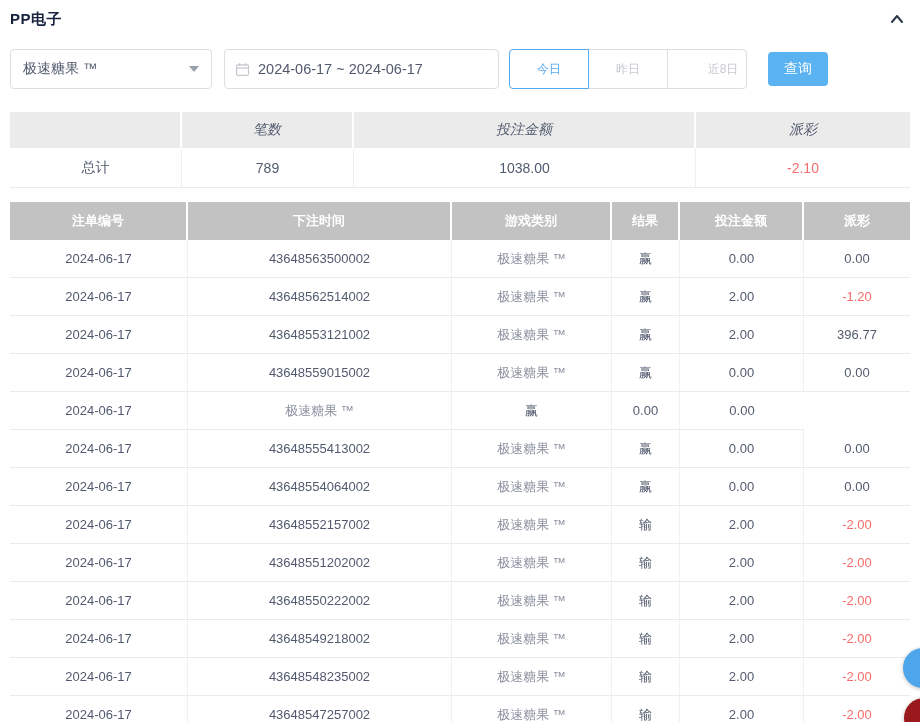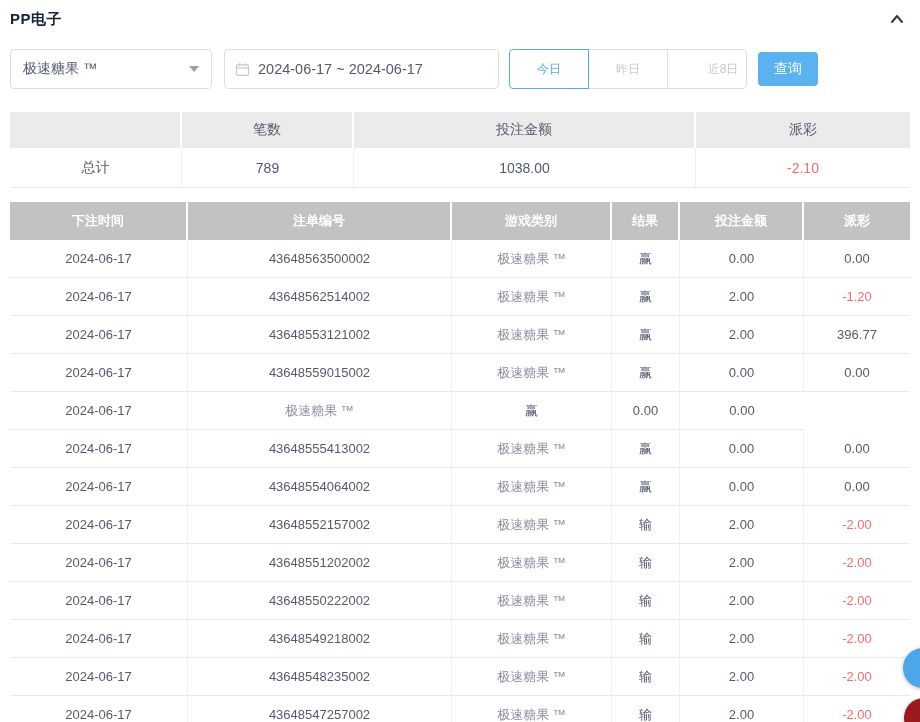--- a/index.html
+++ b/index.html
@@ -38,30 +38,30 @@
   .seg {
     width: 80px; height: 40px; background: #fff; border: 1px solid #dcdee2;
     font-size: 12px; color: #c5c8ce; cursor: pointer; position: relative;
     font-family: Liberation Sans, sans-serif;
   }
   .seg + .seg { margin-left: -1px; }
   .seg:first-child { border-radius: 4px 0 0 4px; }
   .seg:last-child { border-radius: 0 4px 4px 0; padding-left: 32px; }
   .seg.active { color: #57a9f0; border-color: #57a9f0; z-index: 2; }
   .query-btn {
-    margin-left: 11px; width: 60px; height: 34px; border: none; border-radius: 4px;
+    margin-left: 21px; width: 60px; height: 34px; border: none; border-radius: 4px;
     background: #5bb2f0; color: #fff; font-size: 14px; cursor: pointer; font-family: inherit;
   }
 
   
   .summary { margin-top: 23px; }
   .sum-row { display: grid; grid-template-columns: 172px 172px 342px 214px; }
   .sum-head .s-cell {
     background: #ebebeb; height: 36px; display: flex; align-items: center; justify-content: center;
-    font-size: 14px; color: #515a6e; border-right: 2px solid #fff;
+    font-size: 14px; color: #515a6e; border-right: 2px solid #fff; font-style: italic;
   }
   .sum-head .s-cell:last-child { border-right: none; }
   .sum-body .s-cell {
     background: #fff; height: 40px; display: flex; align-items: center; justify-content: center;
     font-size: 14px; color: #515a6e; border-right: 1px solid #eef0f3; border-bottom: 1px solid #e8eaec;
   }
   .sum-body .s-cell:last-child { border-right: none; }
 
   
   .main-table { margin-top: 14px; }
@@ -137,22 +137,22 @@
     <div class="sum-row sum-body">
       <div class="s-cell">总计</div>
       <div class="s-cell">789</div>
       <div class="s-cell">1038.00</div>
       <div class="s-cell neg" id="summary-payout">-2.10</div>
     </div>
   </div>
 
   <div class="main-table">
     <div class="tbl-row tbl-head">
+        <div class="t-cell">注单编号</div>
         <div class="t-cell">下注时间</div>
-        <div class="t-cell">注单编号</div>
         <div class="t-cell">游戏类别</div>
         <div class="t-cell">结果</div>
         <div class="t-cell">投注金额</div>
         <div class="t-cell">派彩</div>
       </div>
     <div class="tbl-body">
         <div class="tbl-row">
           <div class="t-cell">2024-06-17</div>
           <div class="t-cell">43648563500002</div>
           <div class="t-cell c-game">极速糖果 ™</div>

